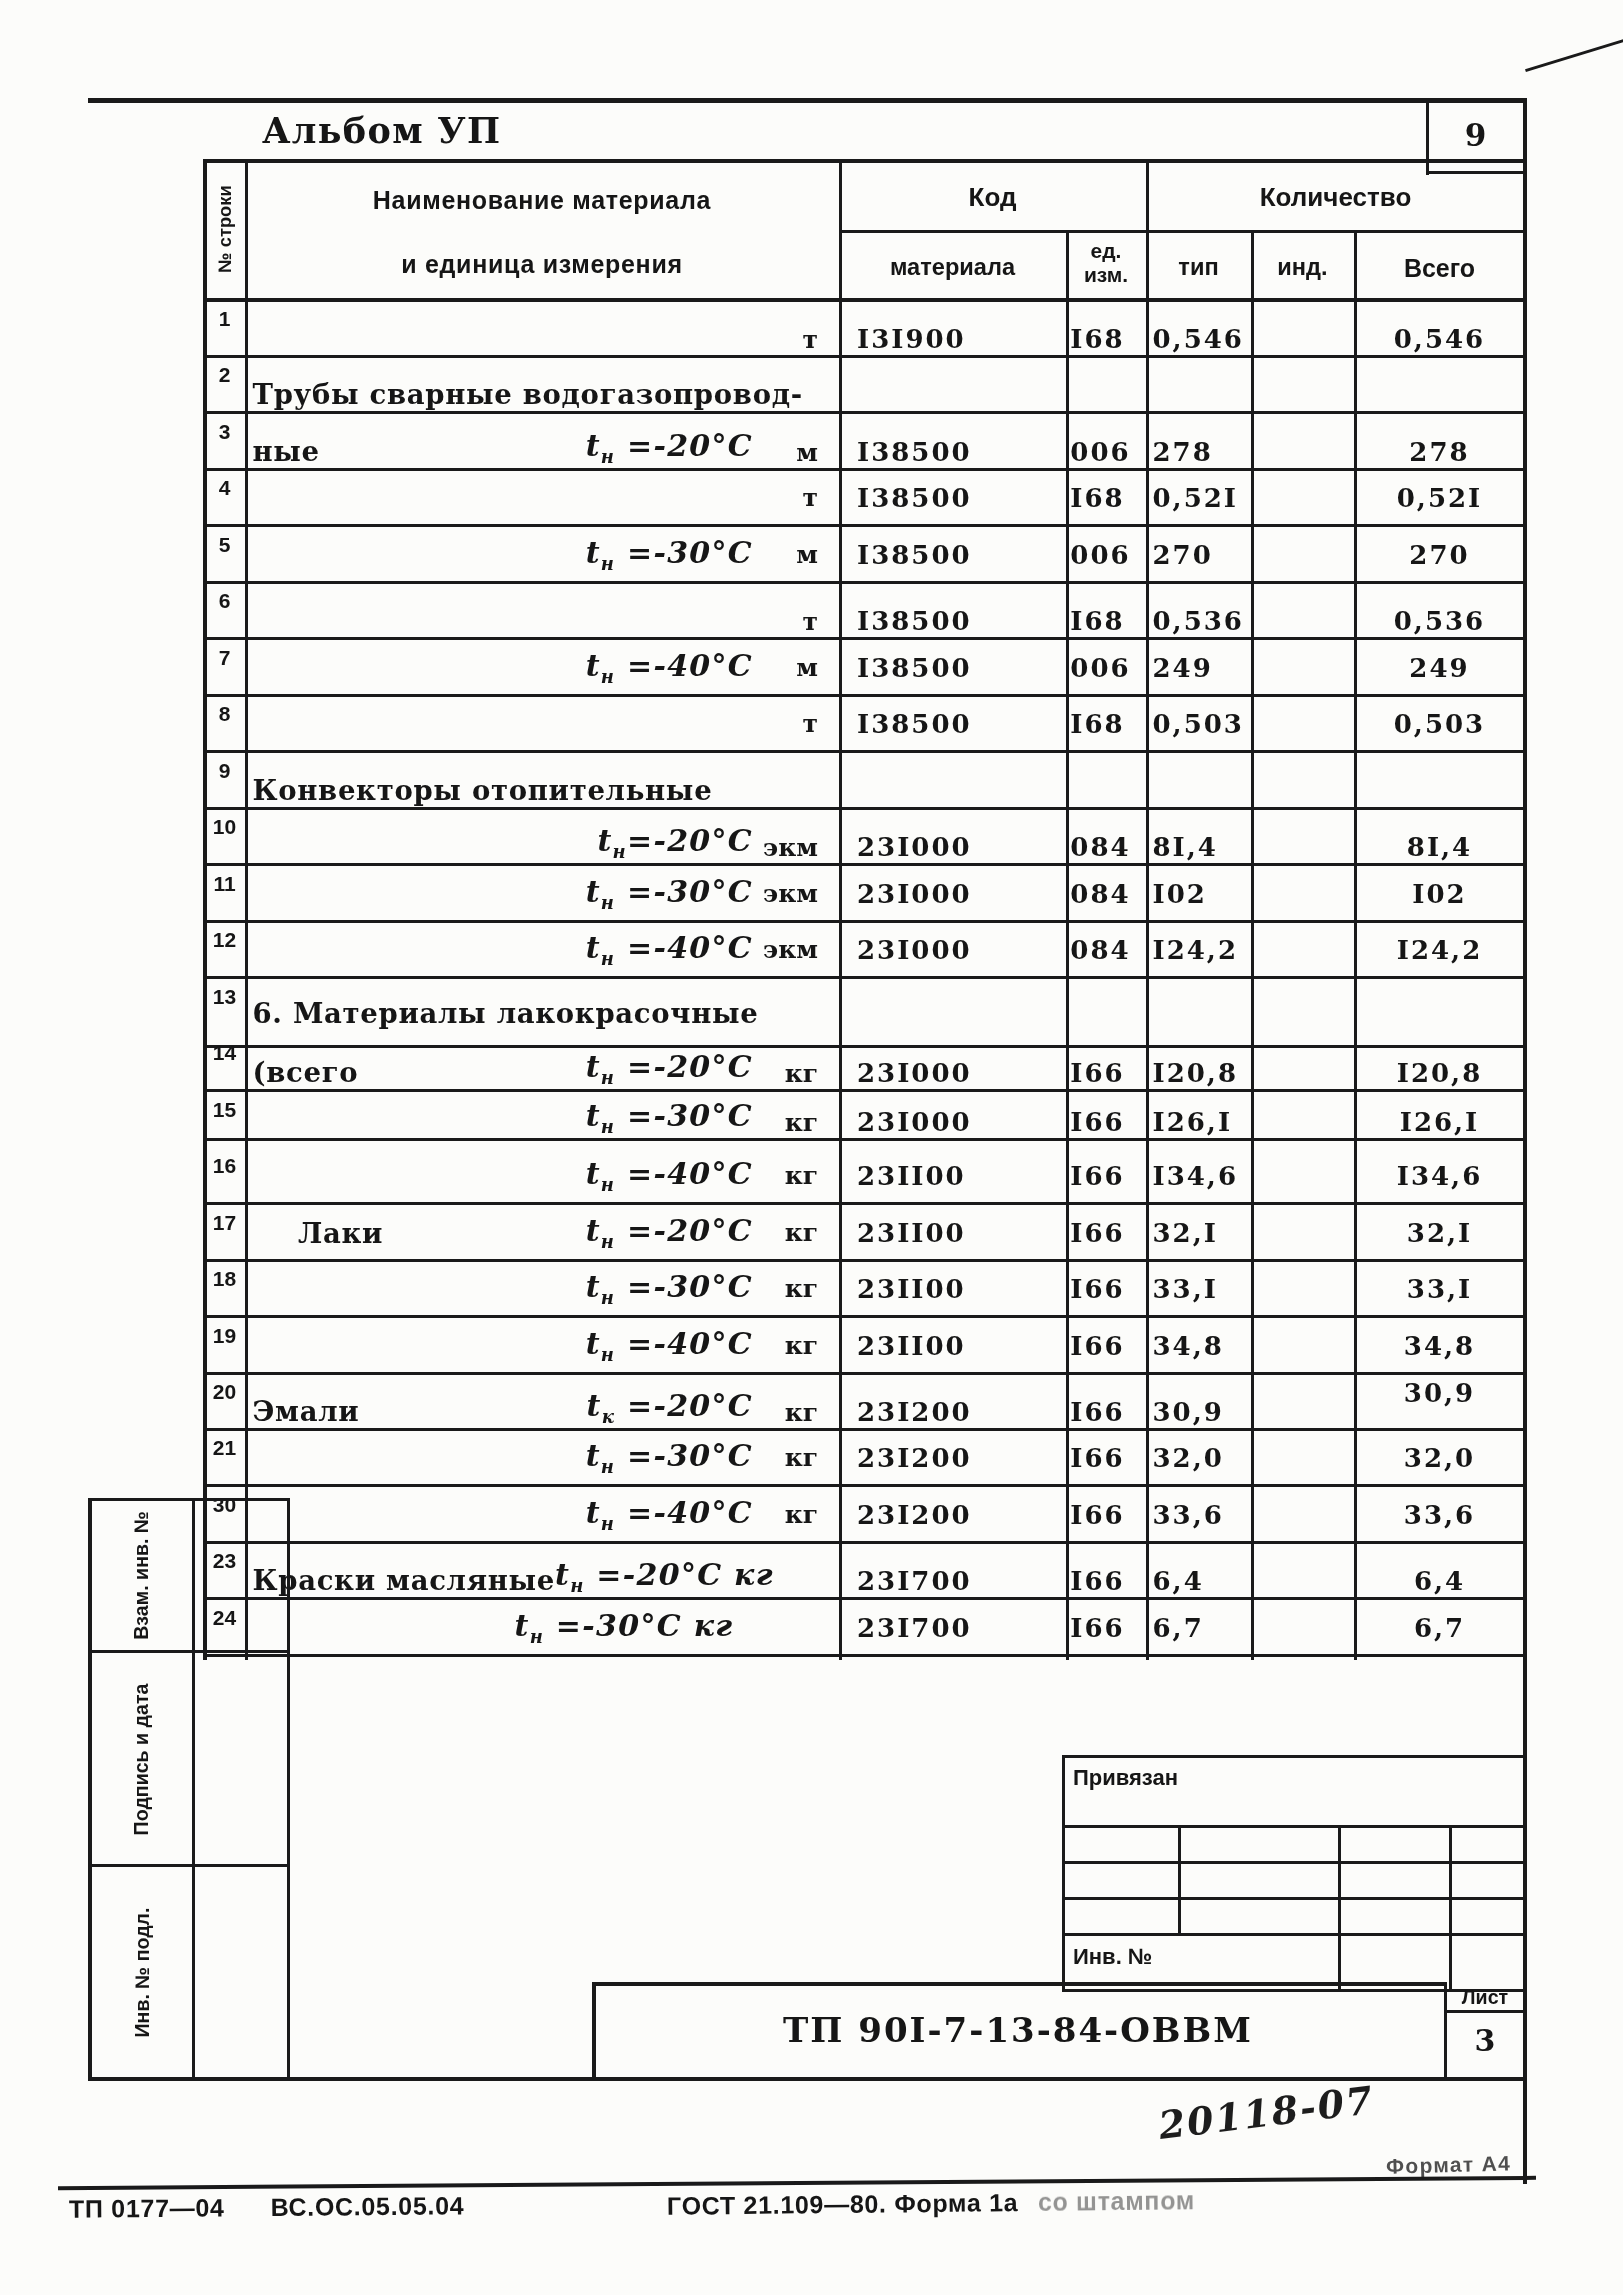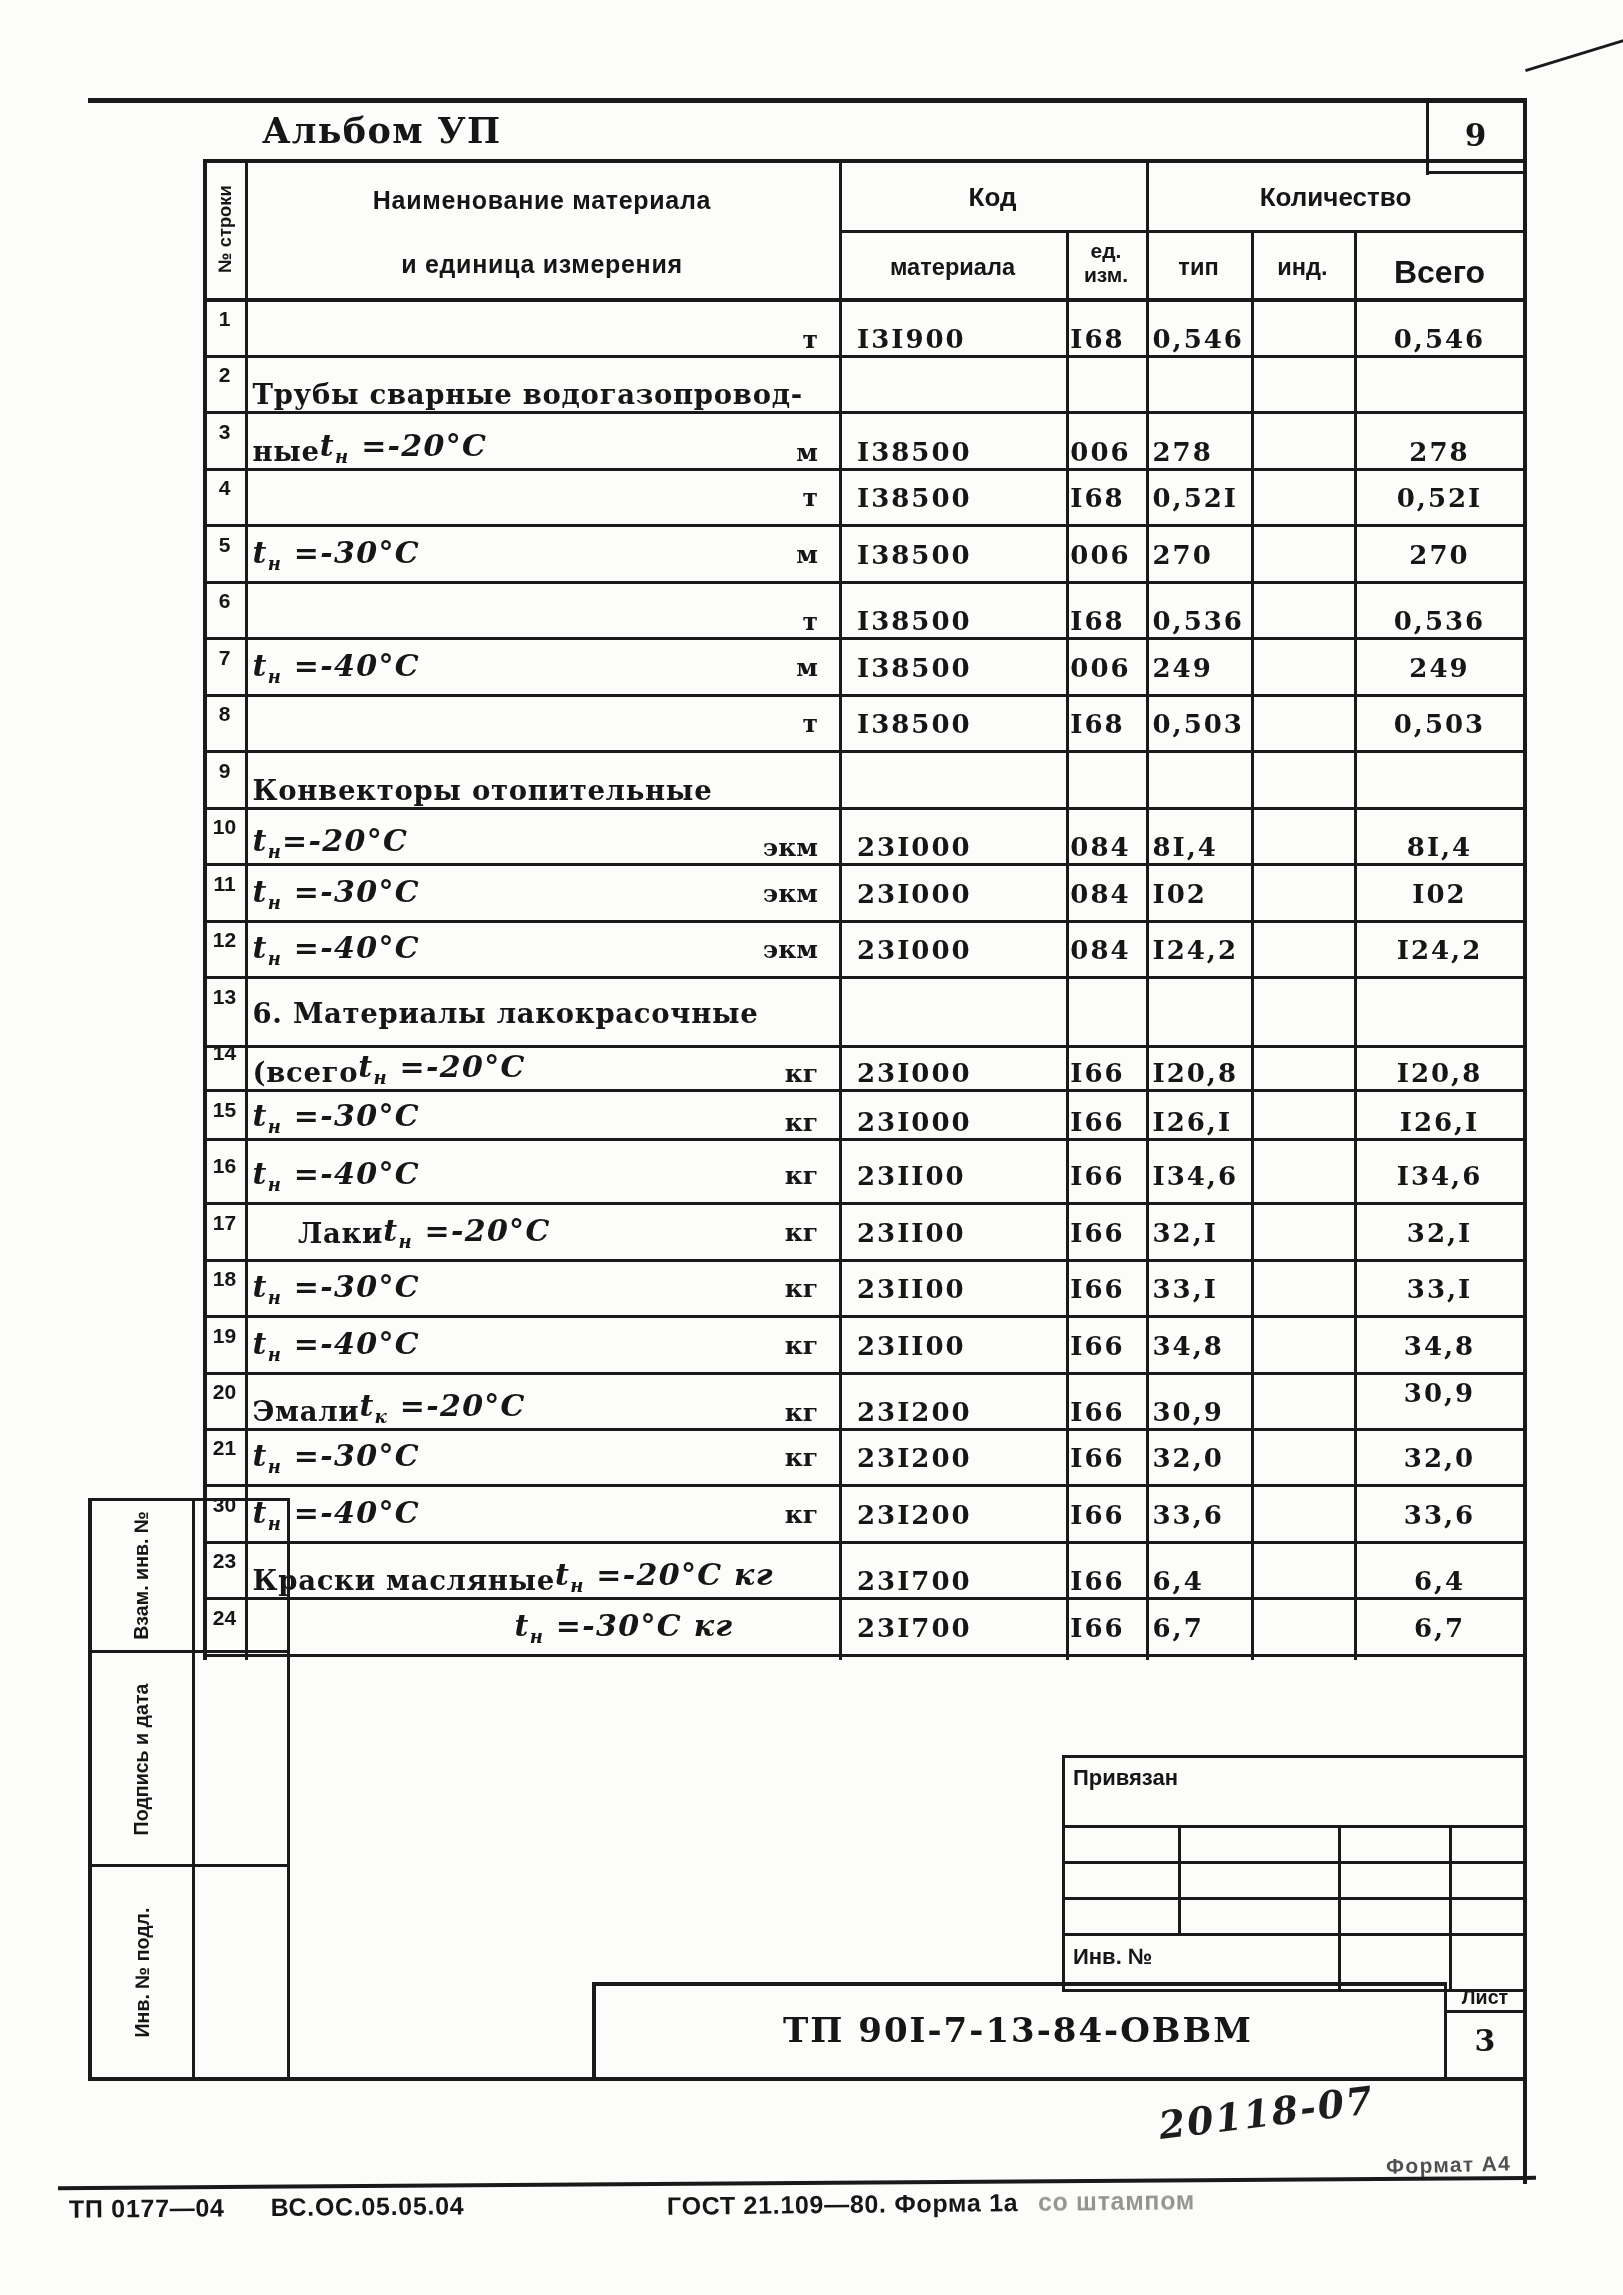--- a/index.html
+++ b/index.html
@@ -20,21 +20,21 @@
   .c-code{left:637px;width:227px;padding-left:17px;}
   .c-ed{left:864px;width:80px;padding-left:3.3px;}
   .c-tip{left:943px;width:105px;padding-left:6.5px;}
   .c-ind{left:1048px;width:103px;}
   .c-tot{left:1151px;width:171px;justify-content:center;}
   .row.low .c-name,.row.low .c-code,.row.low .c-ed,.row.low .c-tip,.row.low .c-tot{
       align-items:flex-end;padding-bottom:1.3px;}
   .row.traised .c-tot{align-items:flex-start;padding-top:2.6px;}
   .num{font:700 21px "Liberation Sans",sans-serif;}
   .name-left{font:700 27.5px "DejaVu Serif",serif;letter-spacing:0.7px;padding-left:6.5px;white-space:nowrap;}
-  .fwrap{flex:1 1 auto;text-align:left;}
+  .fwrap{flex:1 1 auto;text-align:right;}
   .row.fright .fwrap{text-align:right;padding-right:19.6px;}
   .formula{font-family:"DejaVu Serif",serif;font-weight:700;font-style:italic;font-size:30px;letter-spacing:1.3px;white-space:nowrap;}
   .formula sub{font-size:60%;}
   .unit{width:65px;text-align:right;padding-right:22px;font:700 25px "DejaVu Serif",serif;white-space:nowrap;}
   .val{font:700 26px "DejaVu Serif",serif;letter-spacing:2px;white-space:nowrap;}
 
   
   .hd{position:absolute;text-align:center;}
   .vert{transform:rotate(-90deg);transform-origin:center center;white-space:nowrap;}
   .faded{opacity:.45;filter:blur(0.4px);}
@@ -73,21 +73,21 @@
   <div class="hd sans-b" style="left:245px;top:250px;width:594px;font-size:25px;letter-spacing:0.7px;">и единица измерения</div>
   <div class="hd sans-b" style="left:839px;top:182px;width:307px;font-size:26px;">Код</div>
   <div class="hd sans-b" style="left:1146px;top:182px;width:379px;font-size:26px;">Количество</div>
   <div class="hd sans-b" style="left:839px;top:254px;width:227px;font-size:23.6px;">материала</div>
   <div class="hd sans-b" style="left:1066px;top:239px;width:80px;font-size:21px;line-height:1.15;">
     <span>ед.</span><br>
     <span>изм.</span>
   </div>
   <div class="hd sans-b" style="left:1146px;top:254px;width:105px;font-size:23.6px;">тип</div>
   <div class="hd sans-b" style="left:1251px;top:254px;width:103px;font-size:23.6px;">инд.</div>
-  <div class="hd sans-b" style="left:1354px;top:254px;width:171px;font-size:32px;">Всего</div>
+  <div class="hd sans-b" style="left:1354px;top:254px;width:171px;font-size:25px;">Всего</div>
 
   <div id="rows">
       <div class="row low" style="top: 0px; height: 56px;">
     <div class="cell c-num">
           <span class="num">1</span>
         </div>
     <div class="cell c-name">
       <span class="name-left"></span>
       <span class="fwrap"><span class="formula"></span></span>
       <span class="unit">т</span>

